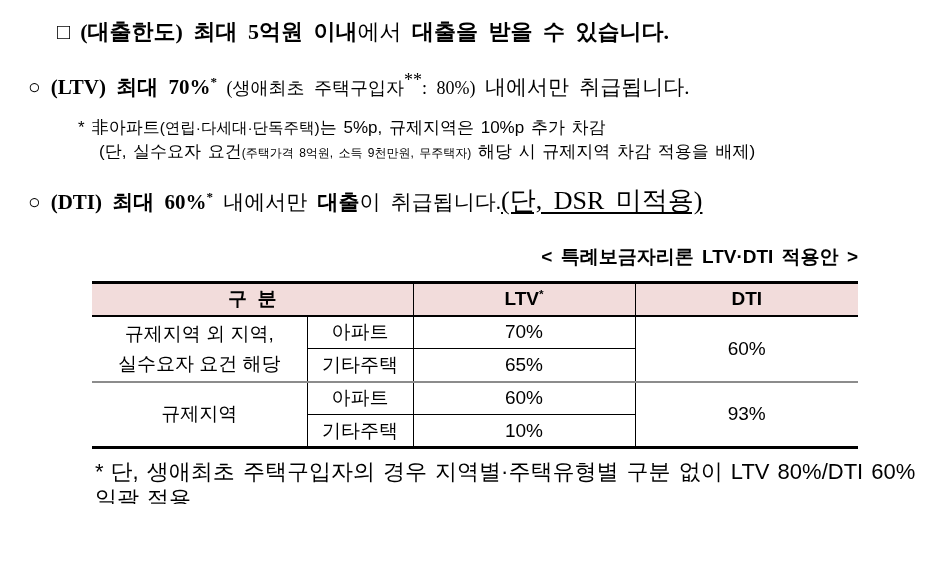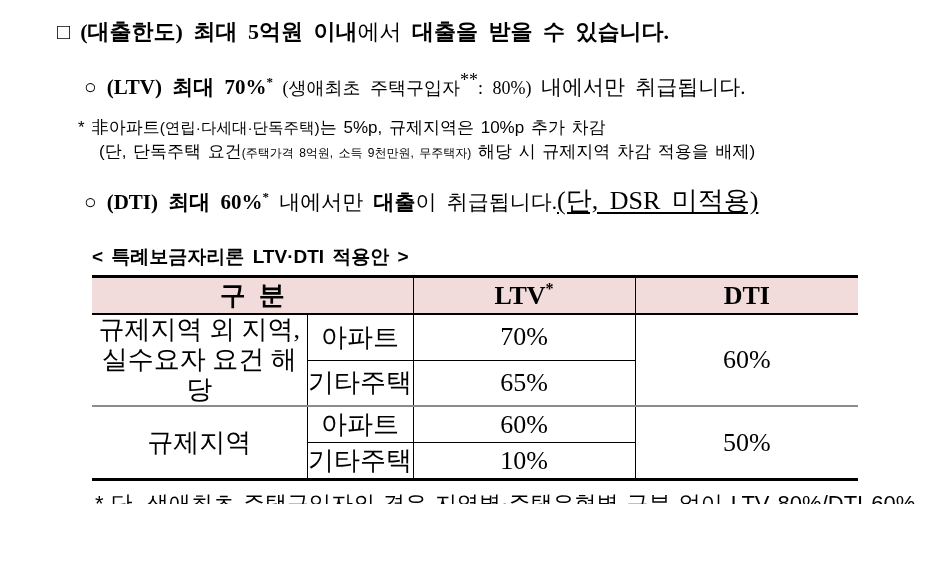--- a/index.html
+++ b/index.html
@@ -16,21 +16,21 @@
     width:925px;height:504px;
     background:var(--page-bg);
     color:var(--text);
     overflow:hidden;
     font-family:"Liberation Serif", serif;
     padding-top:16px;
   }
   
   .h-line{font-size:22px;line-height:31px;word-spacing:5px;}
   .title-line{margin-left:57px;font-weight:bold;}
-  .sub-line{margin-left:84px;margin-top:23px;font-size:21px;line-height:34px;}
+  .sub-line{margin-left:28px;margin-top:23px;font-size:21px;line-height:34px;}
   .bullet{display:inline-block;margin-right:10px;font-weight:normal;}
   .b{font-weight:bold;}
   .r{font-weight:normal;}
   .paren-small{font-size:18px;font-weight:normal;}
   sup{font-size:0.62em;vertical-align:super;line-height:0;}
   .ul{text-decoration:underline;text-underline-offset:3px;font-size:26px;}
   
   .note{
     font-family:"Liberation Sans", sans-serif;
     font-size:17px;line-height:22px;word-spacing:2px;
@@ -41,28 +41,28 @@
   .dti-line{margin-top:20px;}
   .dti-note{margin-left:78px;margin-top:14px;}
   .marker{display:inline-block;margin-right:7px;}
   .small-paren{font-size:12px;}
   .mid-paren{font-size:15.5px;}
   
   .table-title{
     font-family:"Liberation Sans", sans-serif;
     font-weight:bold;font-size:19px;line-height:28px;
     margin-top:24px;width:766px;margin-left:92px;
-    text-align:left;word-spacing:3px;
+    text-align:right;word-spacing:3px;
   }
   table.grid{
     border-collapse:collapse;
-    margin-left:92px;margin-top:4px;
+    margin-left:92px;margin-top:10px;
     width:766px;
-    font-family:Liberation Serif, serif;
-    font-size:26px;
+    font-family:Liberation Sans, sans-serif;
+    font-size:19px;
     border-top:3px solid var(--border-dark);
     border-bottom:3px solid var(--border-dark);
     table-layout:fixed;
   }
   table.grid th{
     background:var(--header-bg);
     border-bottom:2px solid var(--border-dark);
     font-weight:bold;height:33px;text-align:center;
   }
   table.grid td{height:33px;text-align:center;vertical-align:middle;}
@@ -88,21 +88,21 @@
 
   <div class="h-line sub-line">
     <span class="bullet">○</span><span class="b">(LTV) 최대 70%</span><sup class="b">*</sup><span class="paren-small"> (생애최초 주택구입자</span><sup class="paren-small">**</sup><span class="paren-small">: 80%) </span><span class="r">내에서만 취급됩니다.</span>
   </div>
 
   <div class="note note-1">
     <span class="marker">*</span><span>非아파트</span><span class="mid-paren">(연립·다세대·단독주택)</span><span>는 5%p, 규제지역은 10%p 추가 차감</span>
   </div>
 
   <div class="note note-1b">
-    <span>(단, 단독주택 요건</span><span class="small-paren">(주택가격 8억원, 소득 9천만원, 무주택자)</span><span> 해당 시 규제지역 차감 적용을 배제)</span>
+    <span>(단, 실수요자 요건</span><span class="small-paren">(주택가격 8억원, 소득 9천만원, 무주택자)</span><span> 해당 시 규제지역 차감 적용을 배제)</span>
   </div>
 
 
   <div class="h-line sub-line dti-line">
     <span class="bullet">○</span><span class="b">(DTI) 최대 60%</span><sup class="b">*</sup><span class="r"> 내에서만 </span><span class="b">대출</span><span class="r">이 취급됩니다.</span><span class="r ul">(단, DSR 미적용)</span>
   </div>
 
 
   <div class="table-title">&lt; 특례보금자리론 LTV·DTI 적용안 &gt;</div>
 
@@ -131,21 +131,21 @@
         <td rowspan="2" class="bl">60%</td>
       </tr>
       <tr class="thin">
         <td class="bl">기타주택</td>
         <td class="bl">65%</td>
       </tr>
       <tr class="sep">
         <td rowspan="2" class="group">규제지역</td>
         <td class="bl">아파트</td>
         <td class="bl">60%</td>
-        <td rowspan="2" class="bl">50%</td>
+        <td rowspan="2" class="bl">93%</td>
       </tr>
       <tr class="thin">
         <td class="bl">기타주택</td>
         <td class="bl">10%</td>
       </tr>
     </tbody>
   </table>
 
   <div class="footnote">
     <span class="marker">*</span><span>단, 생애최초 주택구입자의 경우 지역별·주택유형별 구분 없이 LTV 80%/DTI 60% 일괄 적용</span>

